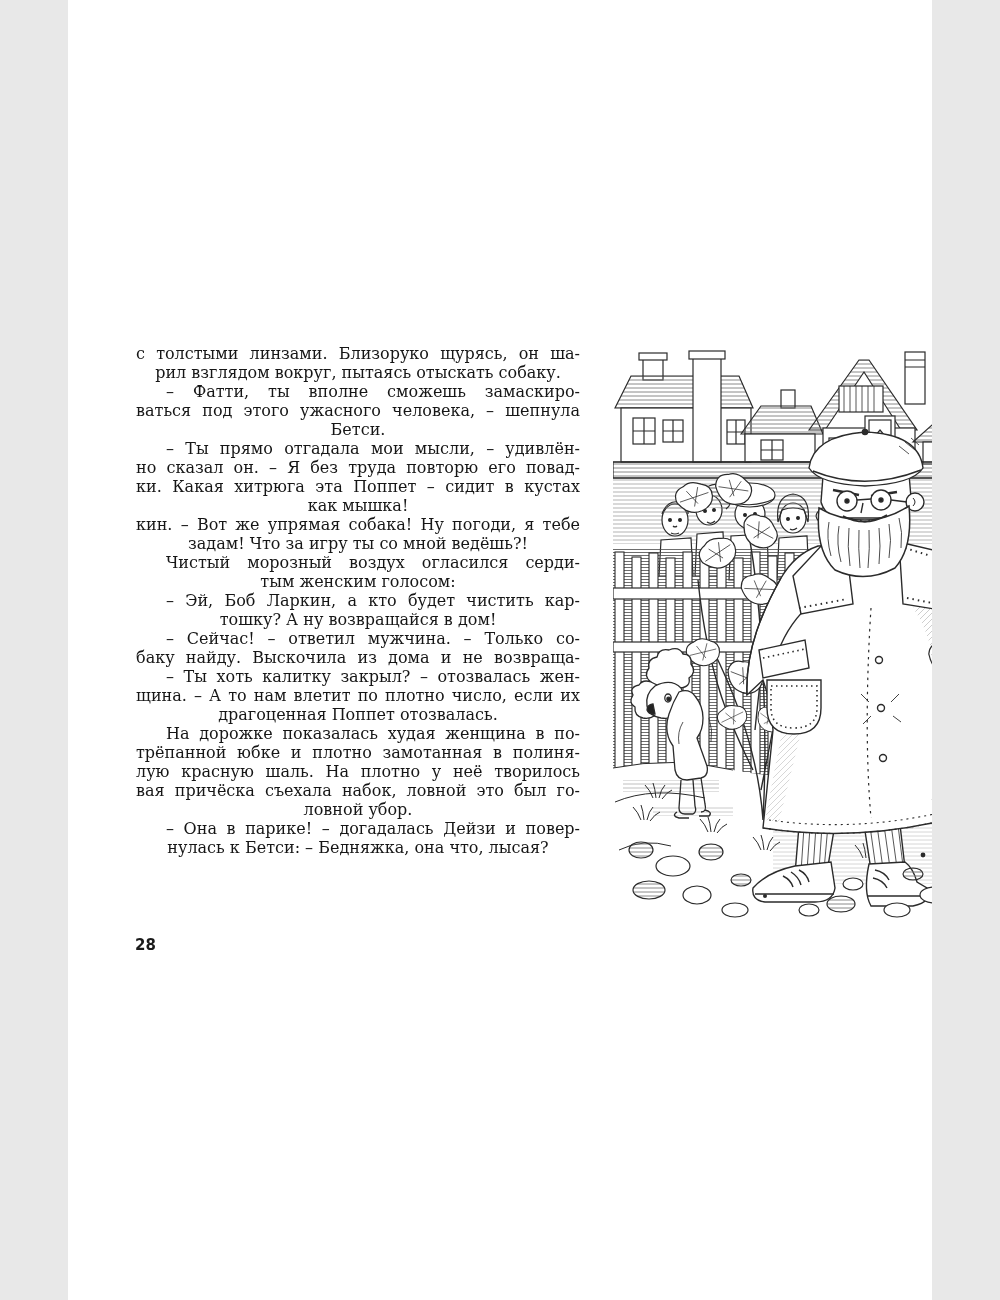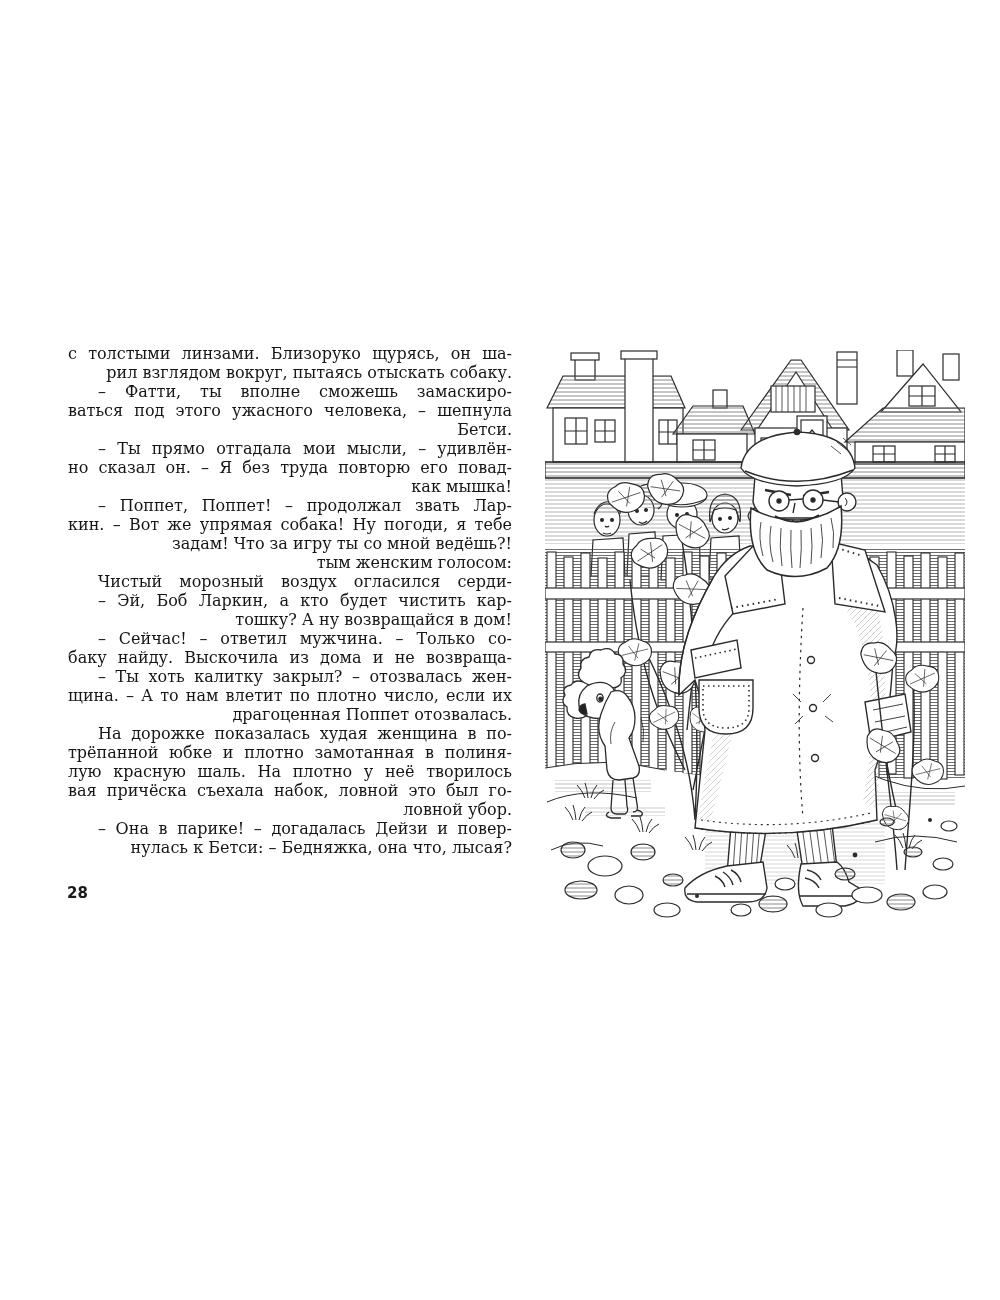--- a/index.html
+++ b/index.html
@@ -1,57 +1,57 @@
 <!DOCTYPE html>
 <html><head>
 <meta charset="utf-8">
 <style>
   html,body{margin:0;padding:0;background:#e8e8e8;}
   .page{
-    position:relative;width:1000px;height:1300px;background:#ffffff;
+    position:relative;width:864px;height:1300px;background:#ffffff;
     margin:0 auto;overflow:hidden;
     font-family:"DejaVu Serif", serif;
   }
   .text-block{
     position:absolute;left:68px;top:344px;width:444px;
     font-size:16px;line-height:19px;color:#161616;
     font-weight:500;
   }
-  .line{height:19px;text-align:right;overflow:visible;}
+  .line{height:19px;text-align:center;overflow:visible;}
   .line.stretch{text-align:justify;text-align-last:justify;}
   .line.indent{padding-left:30px;}
   .line.indent.stretch{text-indent:0;}
   .page-number{
-    position:absolute;left:67px;top:884px;
+    position:absolute;left:67px;top:936px;
     font-family:"DejaVu Sans", sans-serif;font-size:15px;font-weight:700;color:#1a1a1a;
   }
   figure.illustration{
     position:absolute;left:545px;top:350px;width:420px;height:570px;margin:0;
   }
   figure.illustration svg{display:block;width:100%;height:100%;}
 </style>
 </head>
 <body>
 
 <div class="page">
 
   <div class="text-block">
       <div class="line stretch">с толстыми линзами. Близоруко щурясь, он ша-</div>
       <div class="line">рил взглядом вокруг, пытаясь отыскать собаку.</div>
       <div class="line indent stretch">– Фатти, ты вполне сможешь замаскиро-</div>
       <div class="line stretch">ваться под этого ужасного человека, – шепнула</div>
       <div class="line">Бетси.</div>
       <div class="line indent stretch">– Ты прямо отгадала мои мысли, – удивлён-</div>
       <div class="line stretch">но сказал он. – Я без труда повторю его повад-</div>
+      <div class="line stretch">ки. Какая хитрюга эта Поппет – сидит в кустах</div>
       <div class="line">как мышка!</div>
-      <div class="line indent stretch">– Поппет, Поппет! – продолжал звать Лар-</div>
       <div class="line stretch">кин. – Вот же упрямая собака! Ну погоди, я тебе</div>
       <div class="line">задам! Что за игру ты со мной ведёшь?!</div>
+      <div class="line indent stretch">Чистый морозный воздух огласился серди-</div>
       <div class="line">тым женским голосом:</div>
-      <div class="line indent stretch">Чистый морозный воздух огласился серди-</div>
       <div class="line indent stretch">– Эй, Боб Ларкин, а кто будет чистить кар-</div>
       <div class="line">тошку? А ну возвращайся в дом!</div>
       <div class="line indent stretch">– Сейчас! – ответил мужчина. – Только со-</div>
       <div class="line stretch">баку найду. Выскочила из дома и не возвраща-</div>
       <div class="line indent stretch">– Ты хоть калитку закрыл? – отозвалась жен-</div>
       <div class="line stretch">щина. – А то нам влетит по плотно число, если их</div>
       <div class="line">драгоценная Поппет отозвалась.</div>
       <div class="line indent stretch">На дорожке показалась худая женщина в по-</div>
       <div class="line stretch">трёпанной юбке и плотно замотанная в полиня-</div>
       <div class="line stretch">лую красную шаль. На плотно у неё творилось</div>

